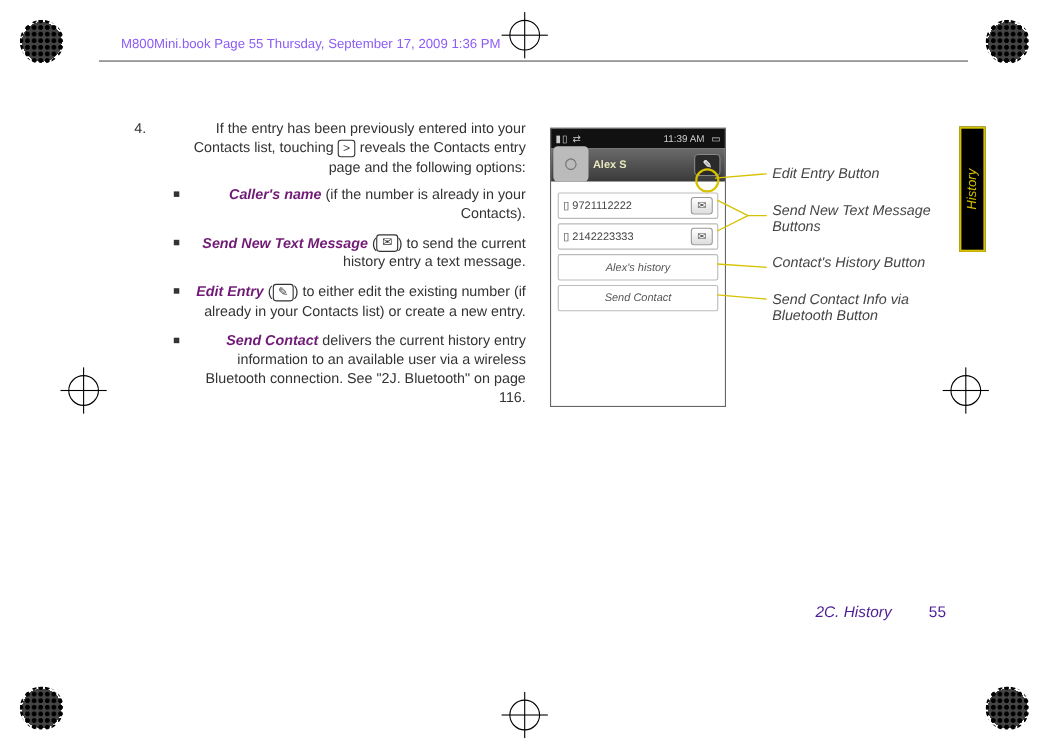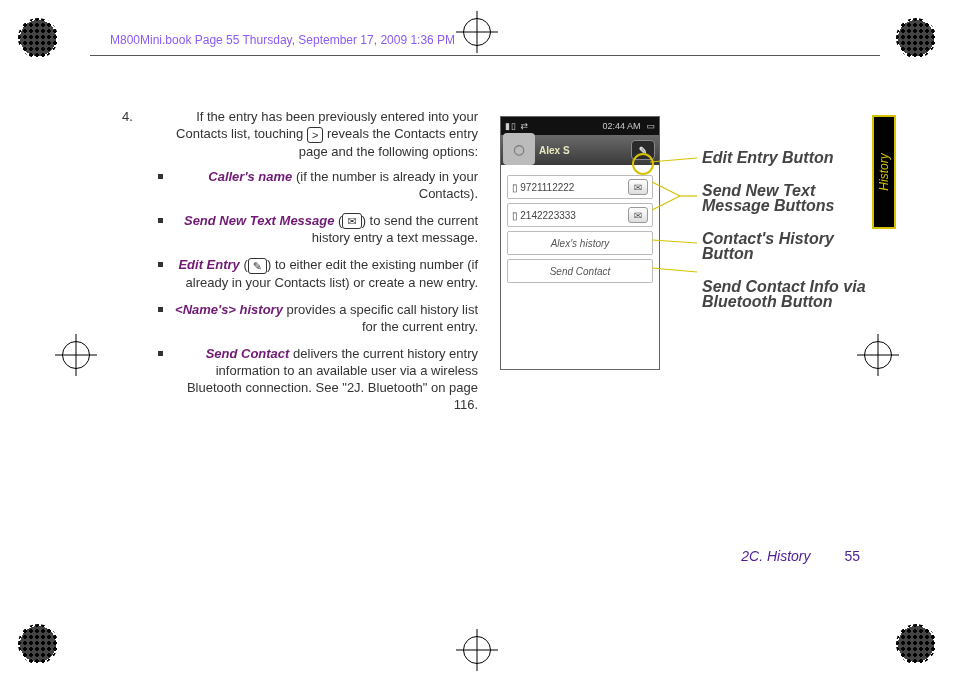--- a/index.html
+++ b/index.html
@@ -184,25 +184,24 @@
     border: 2px solid #d6c200;
     border-radius: 50%;
     pointer-events: none;
   }
 
   .callouts {
     position: absolute;
     left: 702px;
     top: 150px;
     width: 180px;
-    font-size: 16px;
+    font-size: 13px;
     line-height: 15px;
     color: #444;
     font-style: italic;
-    font-weight: bold;
   }
   .callouts .co { margin-bottom: 18px; }
   svg.leaders {
     position: absolute;
     left: 500px;
     top: 116px;
     width: 250px;
     height: 260px;
     pointer-events: none;
   }
@@ -266,33 +265,30 @@
       <div class="sub-item">
         <span class="term">Caller's name</span><span> (if the number is already in your Contacts).</span>
       </div>
       <div class="sub-item">
         <span class="term">Send New Text Message</span><span> (</span><span class="chip">✉</span><span>) to send the current history entry a text message.</span>
       </div>
       <div class="sub-item">
         <span class="term">Edit Entry</span><span> (</span><span class="chip">✎</span><span>) to either edit the existing number (if already in your Contacts list) or create a new entry.</span>
       </div>
       <div class="sub-item">
-        <span class="term">&lt;Name's&gt; history</span><span> provides a specific call history list for the current entry.</span>
-      </div>
-      <div class="sub-item">
         <span class="term">Send Contact</span><span> delivers the current history entry information to an available user via a wireless Bluetooth connection. See "2J. Bluetooth" on page 116.</span>
       </div>
     </div>
   </div>
 </div>
 
 <div class="phone">
   <div class="statusbar">
     <span class="sl">▮▯  ⇄</span>
-    <span>02:44 AM</span>
+    <span>11:39 AM</span>
     <span>▭</span>
   </div>
   <div class="titlebar">
     <div class="avatar">◯</div>
     <span>Alex S</span>
     <div class="edit-btn">✎</div>
   </div>
   <div class="rows">
     <div class="row">
       <span>▯</span>&nbsp;

